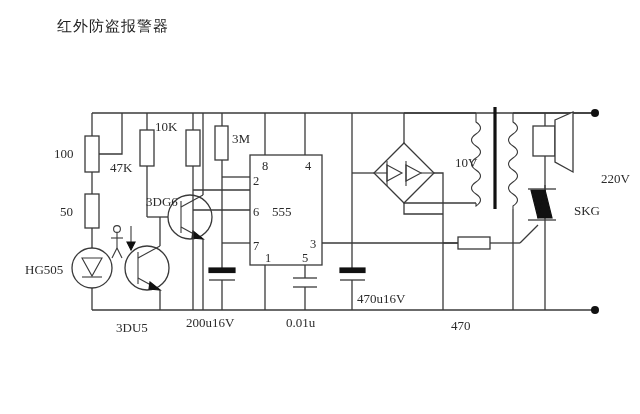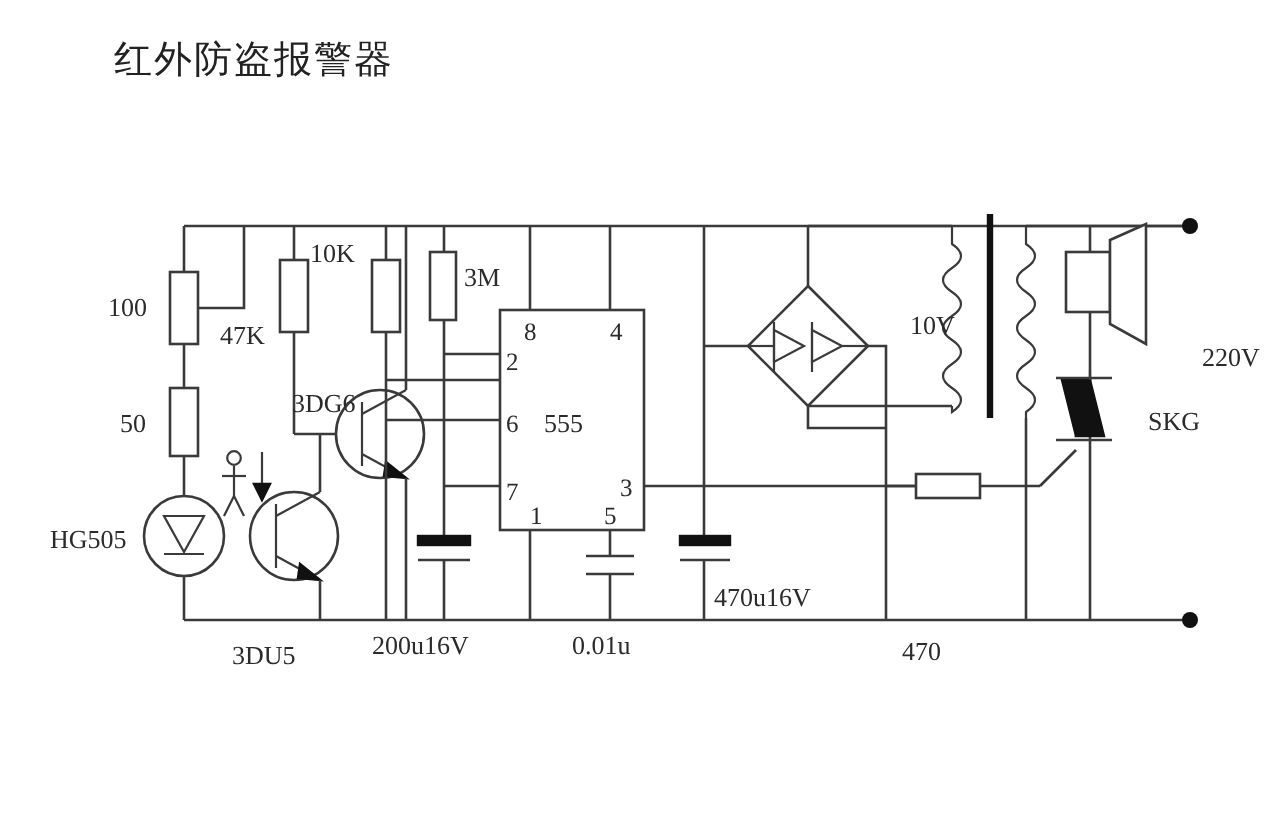--- a/index.html
+++ b/index.html
@@ -1,19 +1,19 @@
 <!DOCTYPE html>
 <html><head>
 <meta charset="utf-8">
 <style>
   html,body{margin:0;padding:0;background:#ffffff;}
   body{width:640px;height:414px;overflow:hidden;
        font-family:"Liberation Serif", serif;}
   #root{position:relative;width:640px;height:414px;background:#fff;}
-  #title{position:absolute;left:57px;top:17px;font-size:19px;color:#222;
+  #title{position:absolute;left:57px;top:17px;font-size:15px;color:#222;
          font-family:"DejaVu Sans", sans-serif;letter-spacing:1px;}
   svg{position:absolute;left:0;top:0;}
   .wire{stroke:#3a3a3a;stroke-width:1.3;fill:none;}
   .comp{stroke:#3a3a3a;stroke-width:1.3;fill:#ffffff;}
   .filled{stroke:#111;stroke-width:1.2;fill:#111;}
   .core{stroke:#111;stroke-width:3.2;fill:none;}
   .lbl{font-family:"Liberation Serif", serif;font-size:13px;fill:#2b2b2b;}
   .pin{font-family:"Liberation Serif", serif;font-size:12.5px;fill:#2b2b2b;}
   .node{fill:#111;stroke:none;}
   .thin{stroke:#3a3a3a;stroke-width:1.1;fill:none;}

